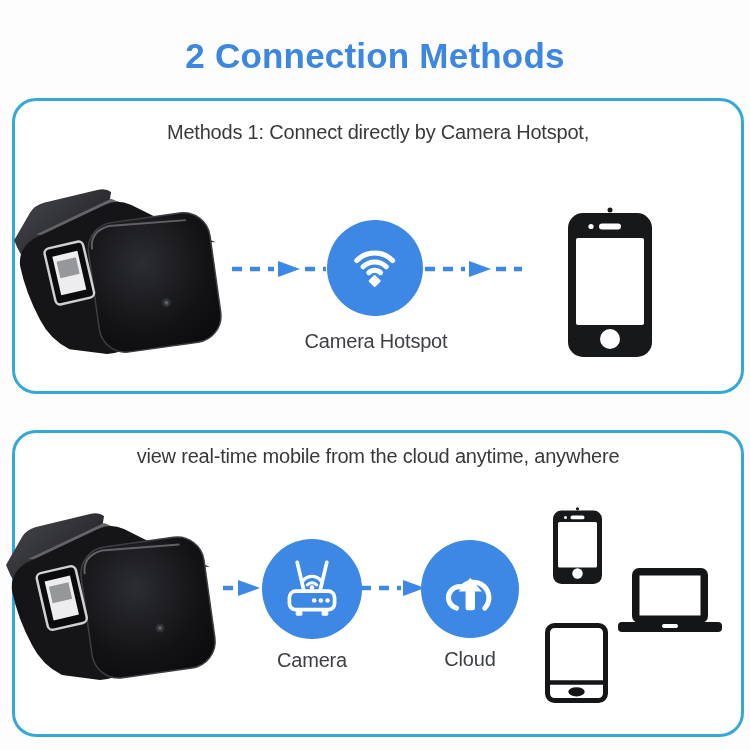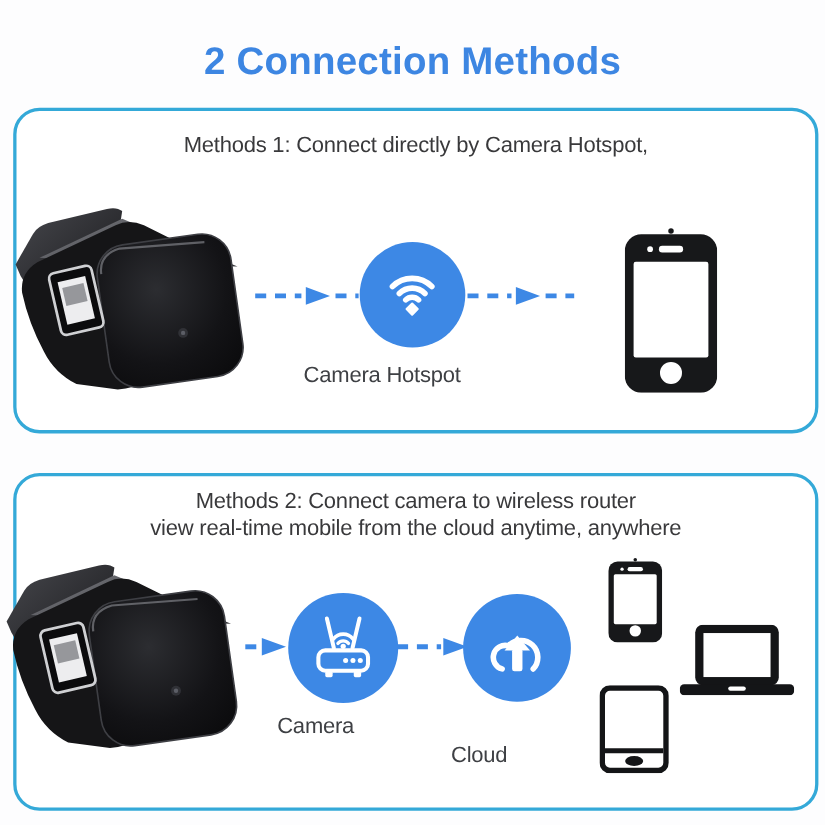--- a/index.html
+++ b/index.html
@@ -26,25 +26,25 @@
   #router-circle{left:247px;top:106px;width:100px;height:100px;}
   #cloud-circle{left:406px;top:107px;width:98px;height:98px;}
   #wifi-circle svg{width:66%;height:66%;}
   #router-circle svg{width:74%;height:74%;}
   #cloud-circle svg{width:74%;height:74%;}
   .arrow{position:absolute;height:20px;color:var(--icon-blue,#3d88e5);}
   #p1-arrow1{left:215px;top:158px;width:96px;}
   #p1-arrow2{left:410px;top:158px;width:97px;}
   #p2-arrow1{left:207px;top:145px;width:40px;}
   #p2-arrow2{left:346px;top:145px;width:64px;}
-  .caption{position:absolute;text-align:left;font-size:20px;font-weight:500;
+  .caption{position:absolute;text-align:center;font-size:20px;font-weight:500;
            color:#3e4044;letter-spacing:-.2px;}
   #caption-hotspot{left:261px;top:229px;width:200px;}
   #caption-router{left:237px;top:216px;width:120px;}
-  #caption-cloud{left:395px;top:215px;width:120px;margin-top:28px;}
+  #caption-cloud{left:395px;top:215px;width:120px;}
   .charger1{left:-7px;top:82px;width:220px;height:178px;}
   .charger2{left:-15px;top:74px;width:222px;height:180px;}
   .phone1{left:553px;top:106px;width:84px;height:150px;}
   .phone2{left:538px;top:74px;width:49px;height:77px;}
   .laptop{left:603px;top:135px;width:104px;height:64px;}
   .tablet{left:530px;top:190px;width:63px;height:80px;}
 </style>
 </head>
 <body>
 
@@ -179,21 +179,20 @@
 
     <svg class="abs phone1">
         <use href="#sym-phone"></use>
       </svg>
 
     <div class="caption" id="caption-hotspot">Camera Hotspot</div>
   </div>
 
   <div class="panel" id="panel2">
     <div class="panel-heading">
-      <span style="display:block">Methods 2: Connect camera to wireless router</span>
       <span style="display:block">view real-time mobile from the cloud anytime, anywhere</span>
     </div>
 
     <svg class="abs charger2">
         <use href="#sym-charger"></use>
       </svg>
 
     <svg class="arrow" id="p2-arrow1" viewBox="0 0 40 20">
       <line x1="1" y1="10" x2="14" y2="10" stroke="currentColor" stroke-width="4.5" stroke-dasharray="10 8"></line>
       <polygon points="16,2 38,10 16,18" fill="currentColor"></polygon>

